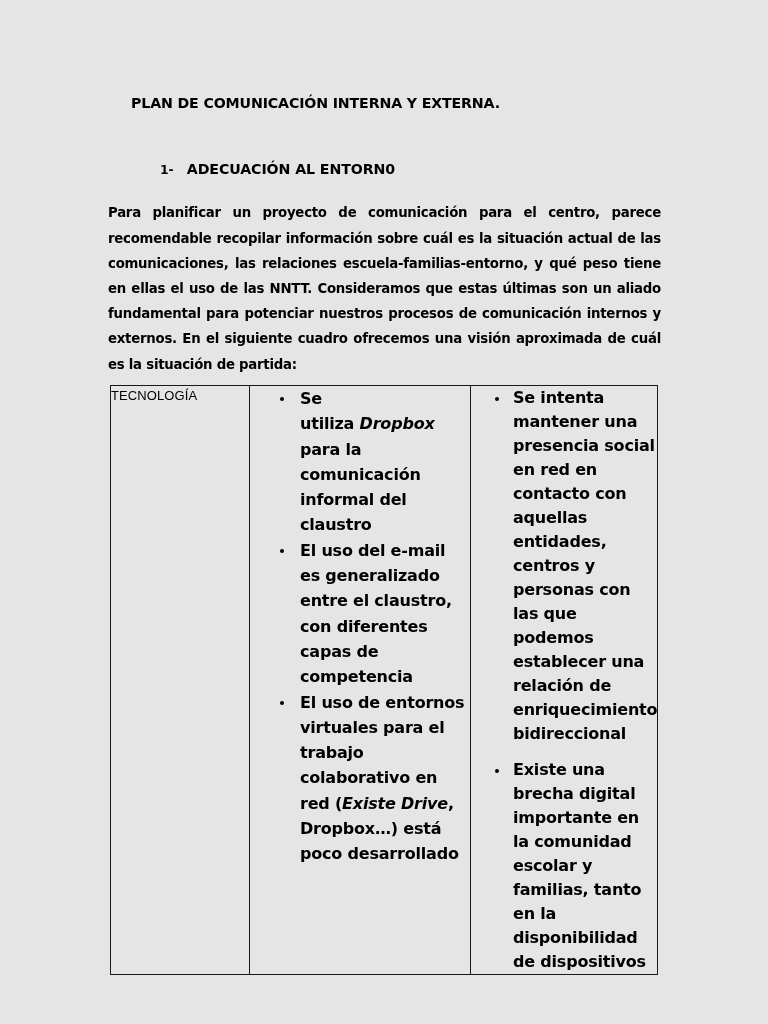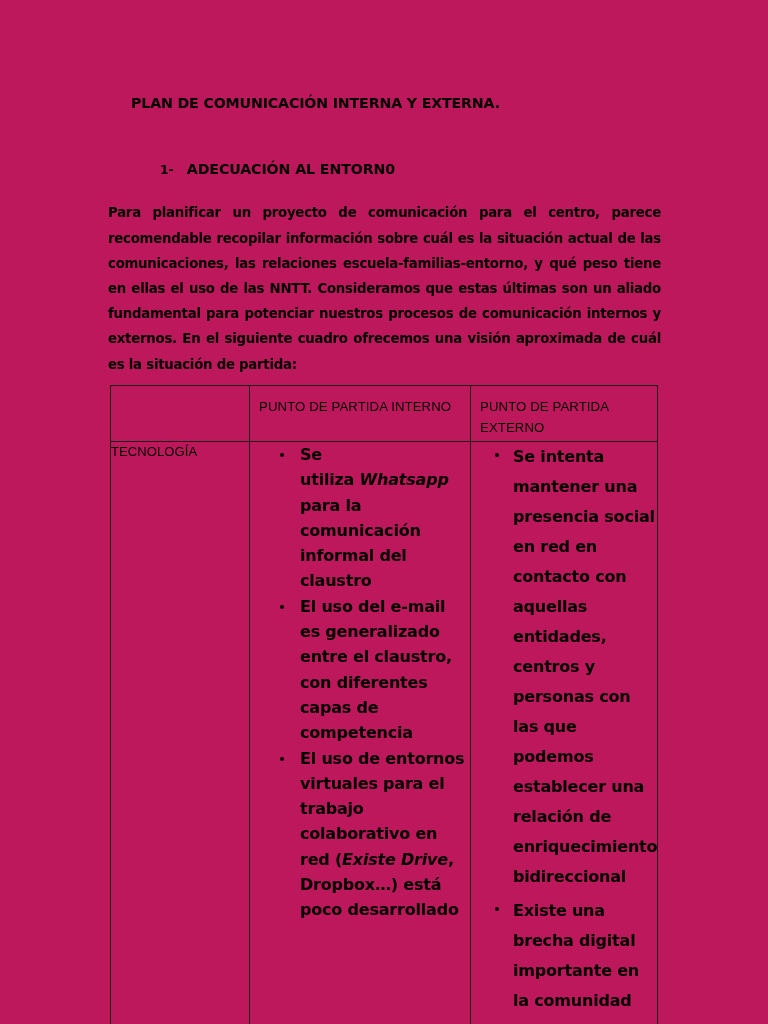--- a/index.html
+++ b/index.html
@@ -14,21 +14,21 @@
     position: relative;
     overflow: hidden;
     font-family: "Liberation Sans", sans-serif;
     color: #000000;
     -webkit-font-smoothing: antialiased;
   }
 
   .page {
     position: absolute;
     inset: 0;
-    background: #be185d;
+    background: #e5e5e5;
   }
 
   
   .doc-title {
     position: absolute;
     left: 131px;
     top: 85px;
     width: 540px;
     font-family: "DejaVu Sans", sans-serif;
     font-weight: bold;
@@ -148,27 +148,27 @@
     left: 30px;
     top: 11px;
     width: 4px;
     height: 4px;
     border-radius: 50%;
     background: #000;
   }
   
   .col-externo ul.bullets > li {
     padding-left: 42px;
-    line-height: 30px;
+    line-height: 24px;
   }
   .col-externo ul.bullets > li::before {
     left: 24px;
   }
   .col-externo ul.bullets > li + li {
-    margin-top: 4px;
+    margin-top: 12px;
   }
 
   em.it {
     font-style: italic;
     font-weight: bold;
   }
 </style>
 </head>
 <body>
 
@@ -184,37 +184,28 @@
   <p class="body-para">Para planificar un proyecto de comunicación para el centro, parece recomendable recopilar información sobre cuál es la situación actual de las comunicaciones, las relaciones escuela-familias-entorno, y qué peso tiene en ellas el uso de las NNTT. Consideramos que estas últimas son un aliado fundamental para potenciar nuestros procesos de comunicación internos y externos. En el siguiente cuadro ofrecemos una visión aproximada de cuál es la situación de partida:</p>
 
   <div class="table-wrap">
     <table class="matrix">
       <colgroup>
         <col class="c1">
           <col class="c2">
           <col class="c3">
       </colgroup>
       <tbody>
-        <tr>
-          <td class="hdr-blank"></td>
-          <td class="hdr-cell">
-            <div class="hdr-inner">PUNTO DE PARTIDA INTERNO</div>
-          </td>
-          <td class="hdr-cell">
-            <div class="hdr-inner">PUNTO DE PARTIDA EXTERNO</div>
-          </td>
-        </tr>
 
         <tr>
           <td class="row-label">TECNOLOGÍA</td>
 
           <td class="cell-body col-interno">
             <ul class="bullets">
               <li>
-                Se<br>utiliza <em class="it">Whatsapp</em> para la comunicación informal del claustro
+                Se<br>utiliza <em class="it">Dropbox</em> para la comunicación informal del claustro
               </li>
               <li>
                 El uso del e-mail es generalizado entre el claustro, con diferentes capas de competencia
               </li>
               <li>
                 El uso de entornos virtuales para el trabajo colaborativo en red (<em class="it">Existe Drive</em>, Dropbox…) está poco desarrollado
               </li>
             </ul>
           </td>
 

